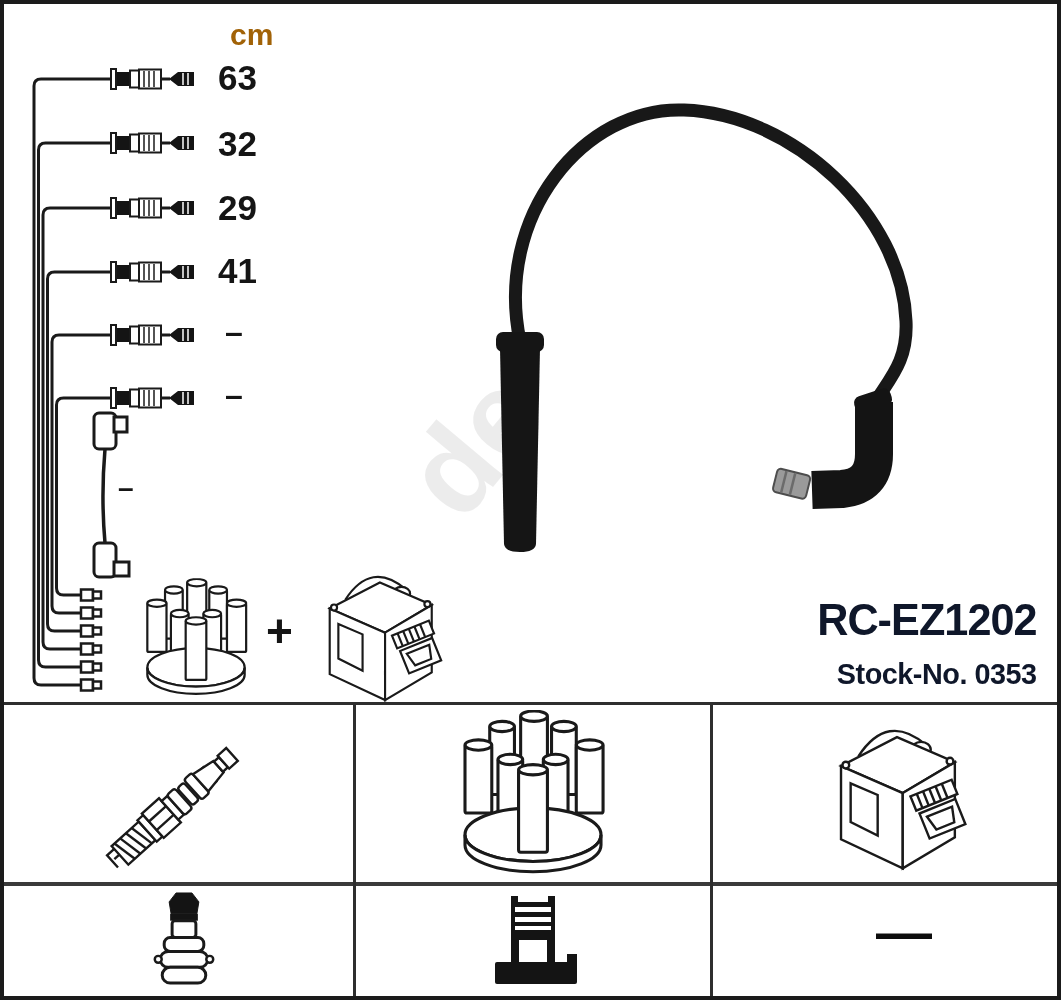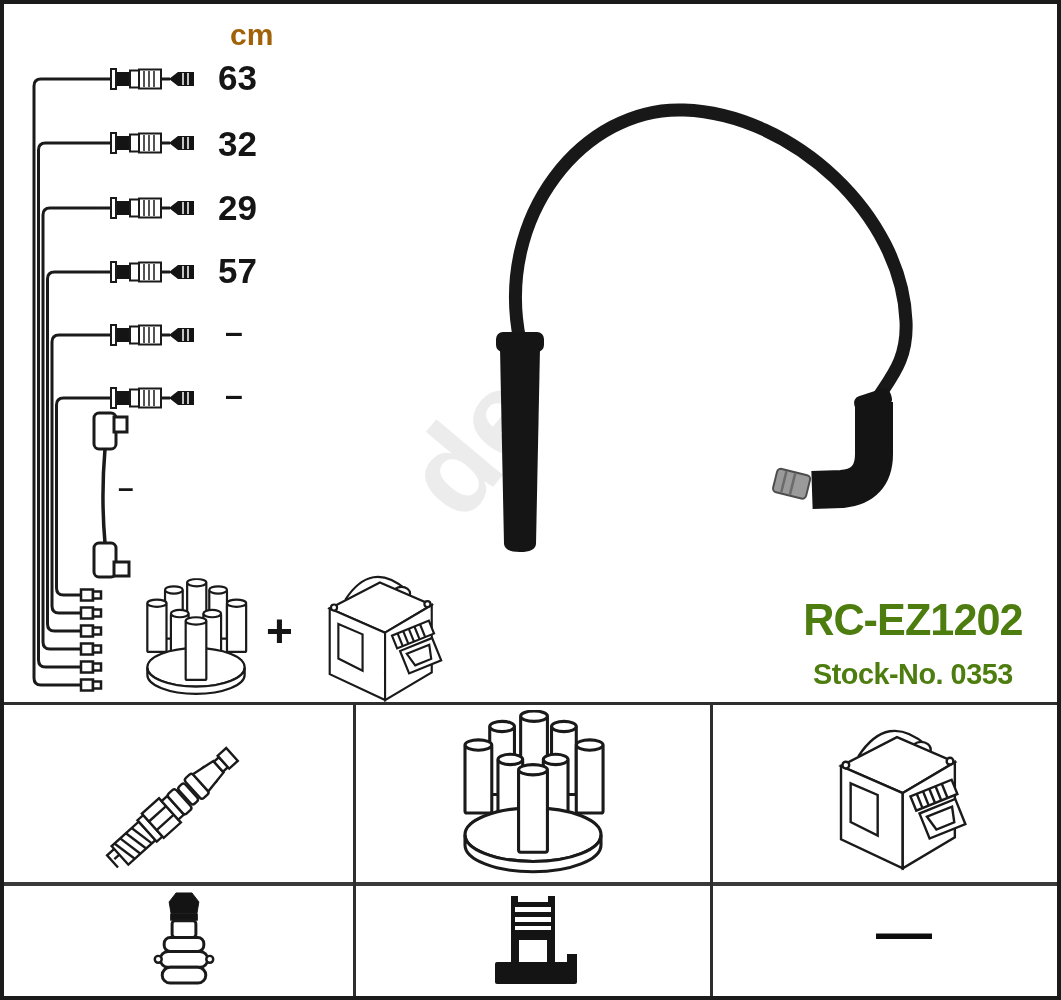--- a/index.html
+++ b/index.html
@@ -22,22 +22,22 @@
   .unit-label{
     position:absolute;left:214px;top:16px;
     font-size:30px;font-weight:700;color:#a16207;line-height:1;margin-left:12px;
   }
   .small-dash{font-size:32px;}
   .plus{
     position:absolute;left:262px;top:604px;
     font-size:46px;font-weight:700;color:#151515;line-height:1;
   }
   .product{
-    position:absolute;right:34px;top:592px;
-    text-align:center;color:#4d7c0f;
+    position:absolute;right:20px;top:592px;
+    text-align:right;color:#0f172a;
   }
   .product .code{
     font-size:45px;font-weight:800;letter-spacing:-1px;line-height:1.05;
     transform:scaleX(.96);transform-origin:right;
   }
   .product .stock{
     font-size:30px;font-weight:700;letter-spacing:-0.5px;margin-top:14px;
     transform:scaleX(.96);transform-origin:right;
   }
   .watermark{
@@ -245,21 +245,21 @@
           <rect x="77" y="675.5" width="12" height="11"></rect>
           <rect x="89" y="677.5" width="8" height="7"></rect>
         </g>
     </g>
   </svg>
 
   <div class="unit-label">cm</div>
   <div class="len-label" style="left:214px;top:56px">63</div>
   <div class="len-label" style="left:214px;top:122px">32</div>
   <div class="len-label" style="left:214px;top:186px">29</div>
-  <div class="len-label" style="left:214px;top:249px">57</div>
+  <div class="len-label" style="left:214px;top:249px">41</div>
   <div class="len-label small-dash" style="left:221px;top:312px">–</div>
   <div class="len-label small-dash" style="left:221px;top:375px">–</div>
   <div class="len-label" style="left:114px;top:470px;font-size:28px">–</div>
 
   <svg class="abs" style="left:133px;top:566px" width="118" height="138" viewBox="0 0 160 165">
       <use href="#sym-cap"></use>
     </svg>
   <div class="plus">+</div>
   <svg class="abs" style="left:310px;top:556px" width="130" height="147" viewBox="0 0 150 170">
       <use href="#sym-coil"></use>

